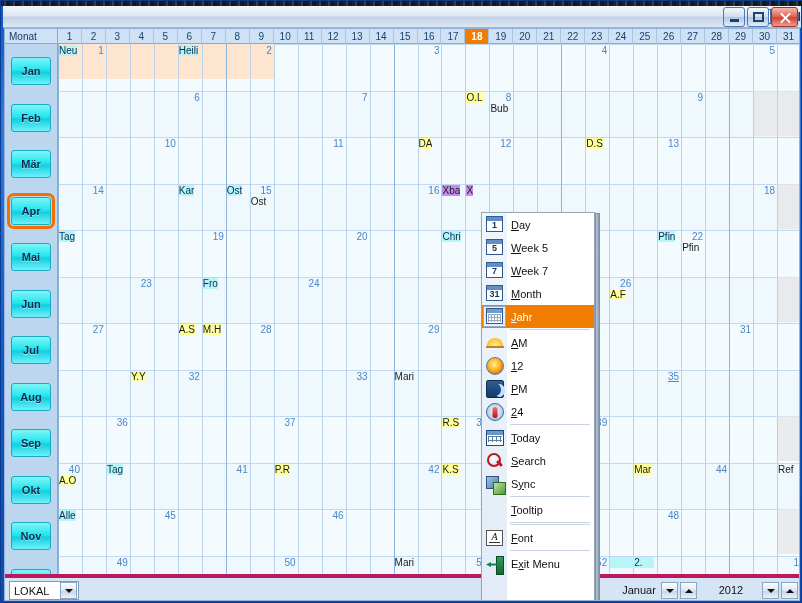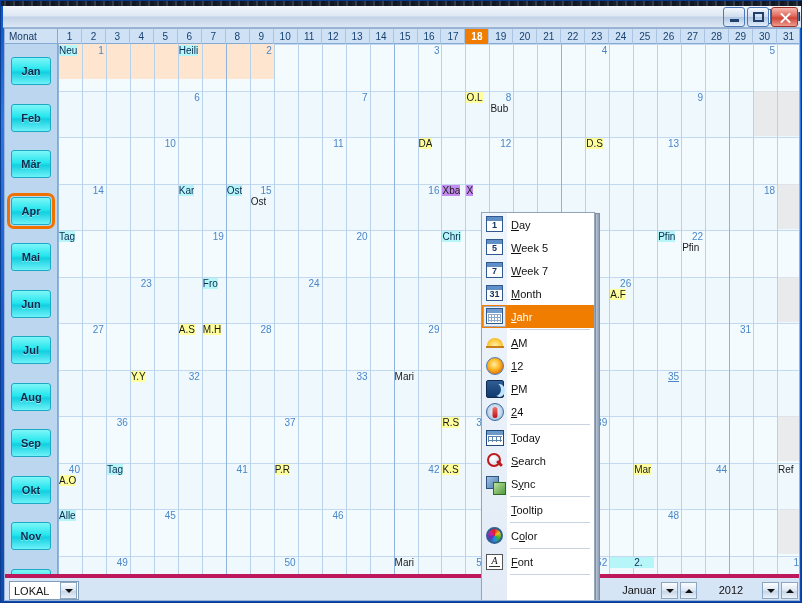--- a/index.html
+++ b/index.html
@@ -709,32 +709,32 @@
               <div class="ic-sync"></div>
             </span>
             <span class="mlabel">S<u>y</u>nc</span>
           </div>
           <div class="msep"></div>
           <div class="mi">
             <span class="ico"></span>
             <span class="mlabel"><u>T</u>ooltip</span>
           </div>
           <div class="msep"></div>
-          <div class="mi">
-            <span class="ico">
-              <div class="ic-color"></div>
-            </span>
-            <span class="mlabel">C<u>o</u>lor</span>
-          </div>
           <div class="msep"></div>
           <div class="mi">
             <span class="ico">
               <div class="ic-font">A</div>
             </span>
             <span class="mlabel"><u>F</u>ont</span>
           </div>
           <div class="msep"></div>
+          <div class="mi">
+            <span class="ico">
+              <div class="ic-exit"></div>
+            </span>
+            <span class="mlabel">E<u>x</u>it Menu</span>
+          </div>
           <div class="menu-edge"></div>
         </div>
 
     </div>
   </div>
 </div>
 
 </body></html>

